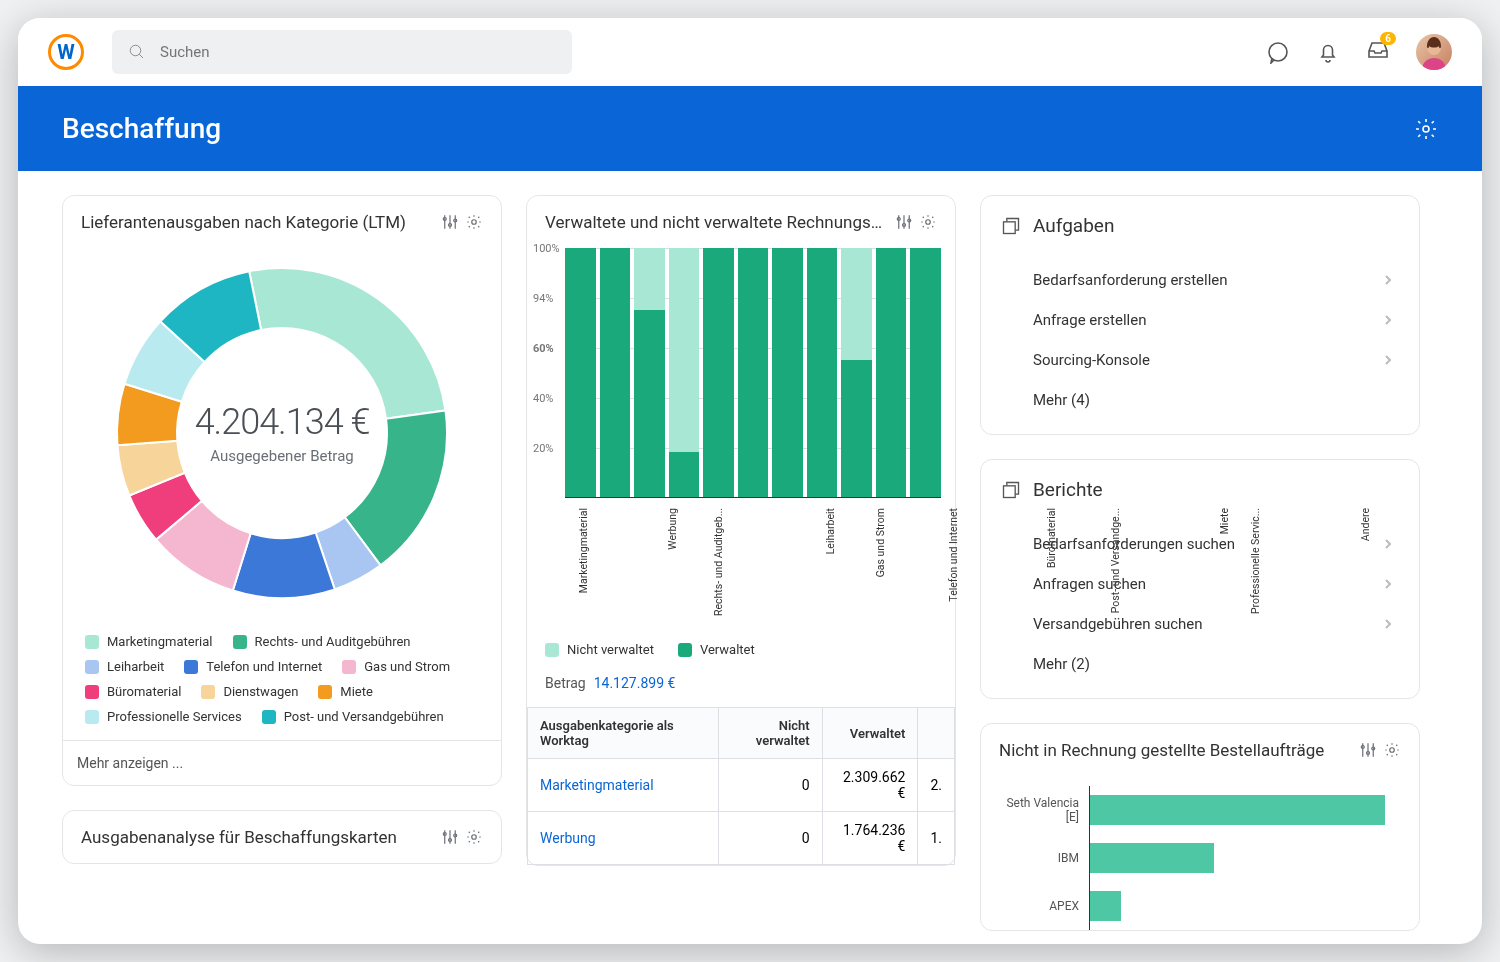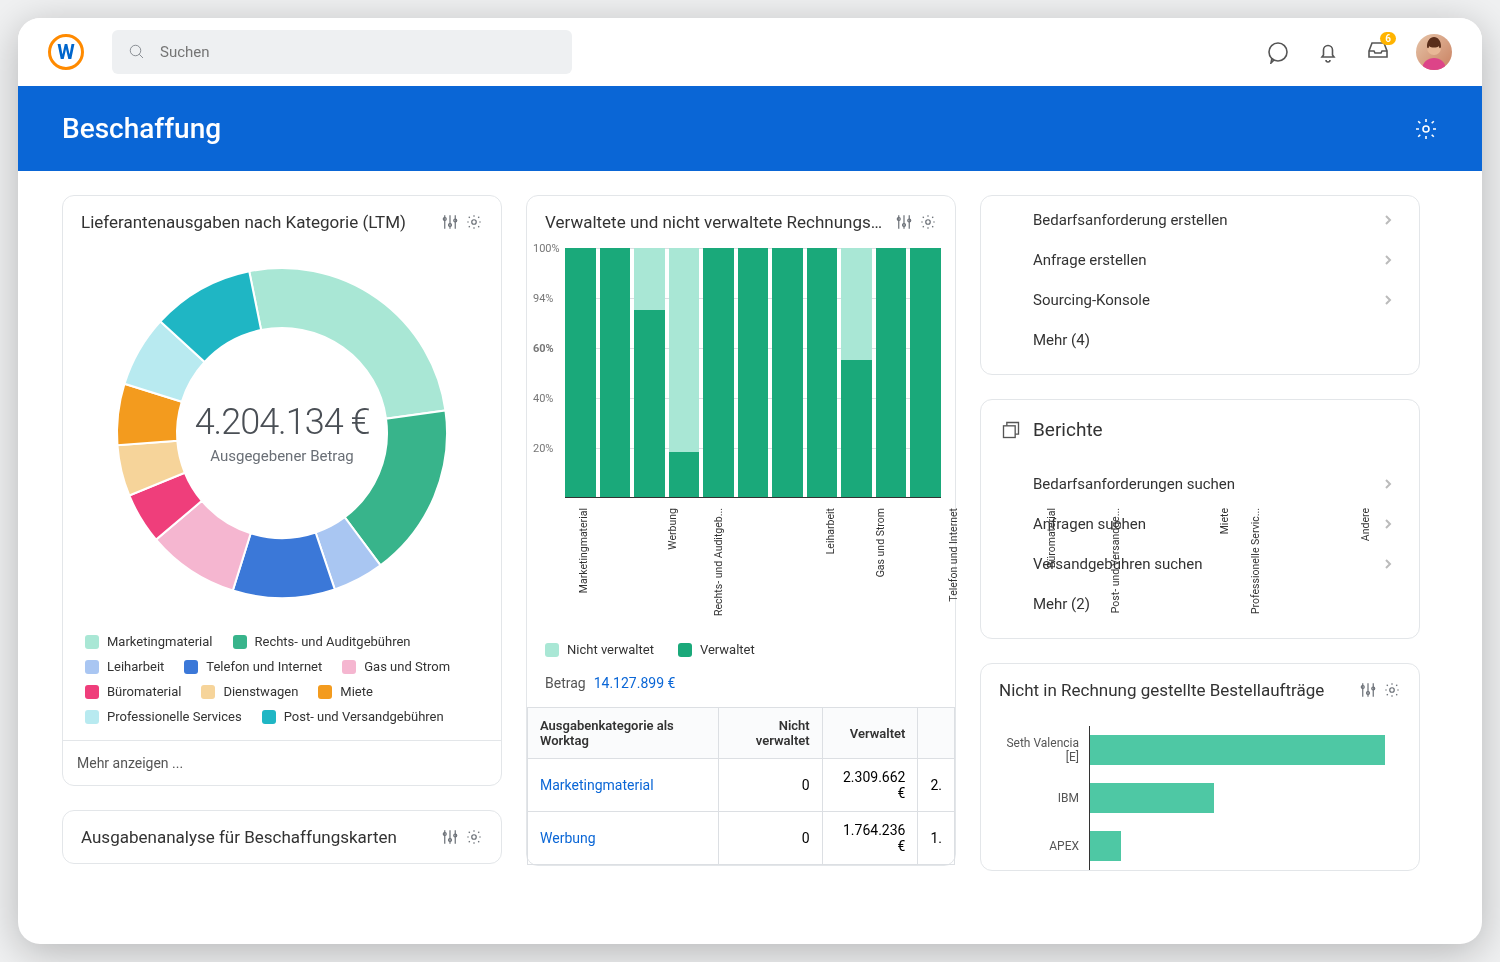--- a/index.html
+++ b/index.html
@@ -344,20 +344,27 @@
             <td>1.764.236 €</td>
             <td>1.</td>
           </tr>
         </tbody>
           </table>
       </div>
     </div>
 
     <div class="col col3">
       <div class="card">
+        <div class="section-head">
+          <svg viewBox="0 0 24 24">
+              <rect x="3" y="7" width="14" height="14"></rect>
+              <path d="M7 7V3h14v14h-4"></path>
+            </svg>
+          <span>Aufgaben</span>
+        </div>
         <div class="link-list" id="tasks-list">
             <div class="link-item">
               <span>Bedarfsanforderung erstellen</span>
               <svg class="chev" viewBox="0 0 10 10">
                 <path d="M3 1l4 4-4 4"></path>
               </svg>
             </div>
             <div class="link-item">
               <span>Anfrage erstellen</span>
               <svg class="chev" viewBox="0 0 10 10">

